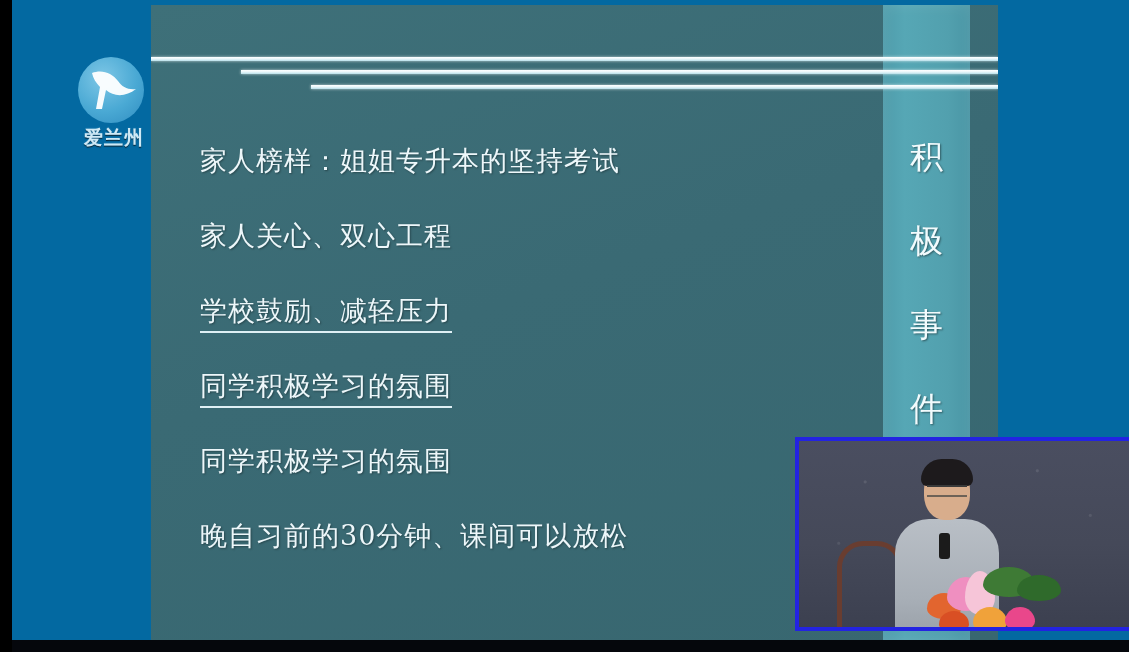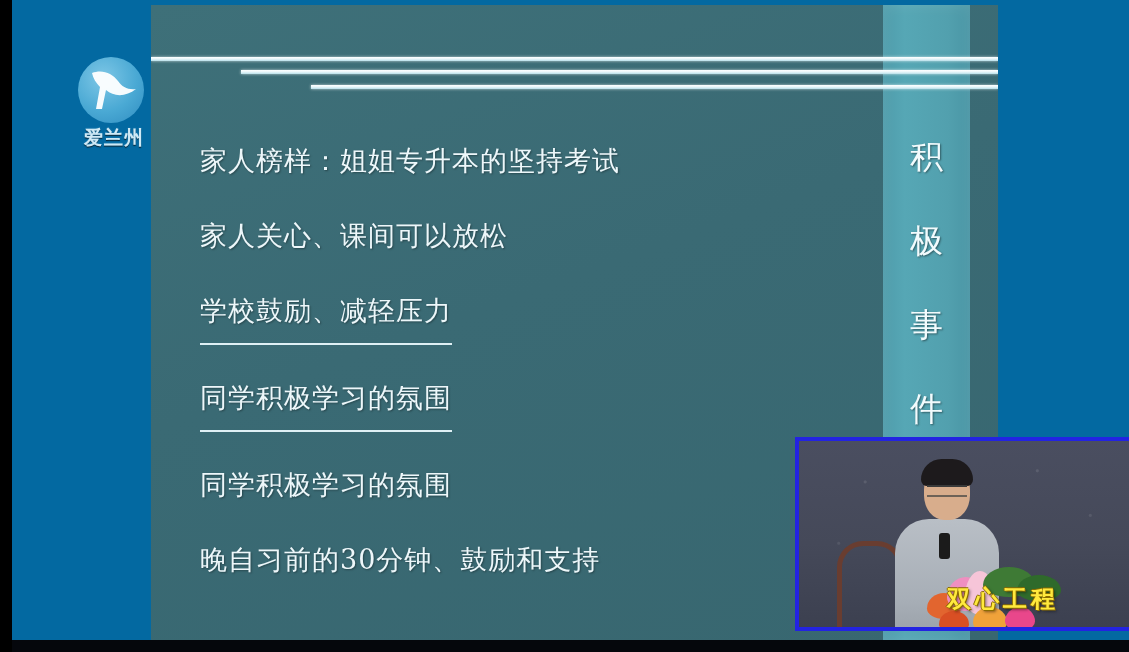--- a/index.html
+++ b/index.html
@@ -122,21 +122,21 @@
     font-size: 27px;
     line-height: 31px;
     margin-bottom: 44px;
     white-space: nowrap;
     text-shadow: 1px 1px 2px rgba(0,0,0,0.35);
     letter-spacing: 1px;
   }
   .bullet.underlined {
     display: inline-block;
     border-bottom: 2px solid #dff0f5;
-    padding-bottom: 17px;
+    padding-bottom: 5px;
     margin-bottom: 37px;
   }
   .bullet-row { line-height: 0; }
 
   
   #pip {
     position: absolute;
     left: 783px;
     top: 437px;
     width: 339px;
@@ -247,25 +247,25 @@
       <span>事</span>
       <span>件</span>
     </div>
 
     <div class="deco-rule" id="rule-1"></div>
     <div class="deco-rule" id="rule-2"></div>
     <div class="deco-rule" id="rule-3"></div>
 
     <div id="bullets">
       <div class="bullet">家人榜样：姐姐专升本的坚持考试</div>
-      <div class="bullet">家人关心、课间可以放松</div>
+      <div class="bullet">家人关心、双心工程</div>
       <div class="bullet-row"><span class="bullet underlined">学校鼓励、减轻压力</span></div>
       <div class="bullet-row"><span class="bullet underlined">同学积极学习的氛围</span></div>
       <div class="bullet">同学积极学习的氛围</div>
-      <div class="bullet">晚自习前的30分钟、鼓励和支持</div>
+      <div class="bullet">晚自习前的30分钟、课间可以放松</div>
     </div>
   </div>
 
   <div id="pip">
     <div id="pip-stage"></div>
     <div id="pip-chair"></div>
     <div id="pip-body"></div>
     <div id="pip-head"></div>
     <div id="pip-hair"></div>
     <div id="pip-glasses"></div>
@@ -273,17 +273,16 @@
     <div id="pip-flowers">
       <div class="petal" style="left:6px;  top:26px; width:34px; height:26px; background:#e2652f;"></div>
       <div class="petal" style="left:26px; top:10px; width:38px; height:34px; background:#ef8fc0;"></div>
       <div class="petal" style="left:44px; top:4px;  width:30px; height:44px; background:#f6c5d8;"></div>
       <div class="petal" style="left:62px; top:0px;  width:52px; height:30px; background:#3e7a35;"></div>
       <div class="petal" style="left:96px; top:8px;  width:44px; height:26px; background:#2f6a2b;"></div>
       <div class="petal" style="left:18px; top:44px; width:30px; height:22px; background:#d94f24;"></div>
       <div class="petal" style="left:52px; top:40px; width:34px; height:26px; background:#f0a23a;"></div>
       <div class="petal" style="left:84px; top:40px; width:30px; height:24px; background:#e9478b;"></div>
     </div>
-    <div id="pip-caption">双心工程</div>
   </div>
 
   <div id="bottom-bar"></div>
 </div>
 
 </body></html>

